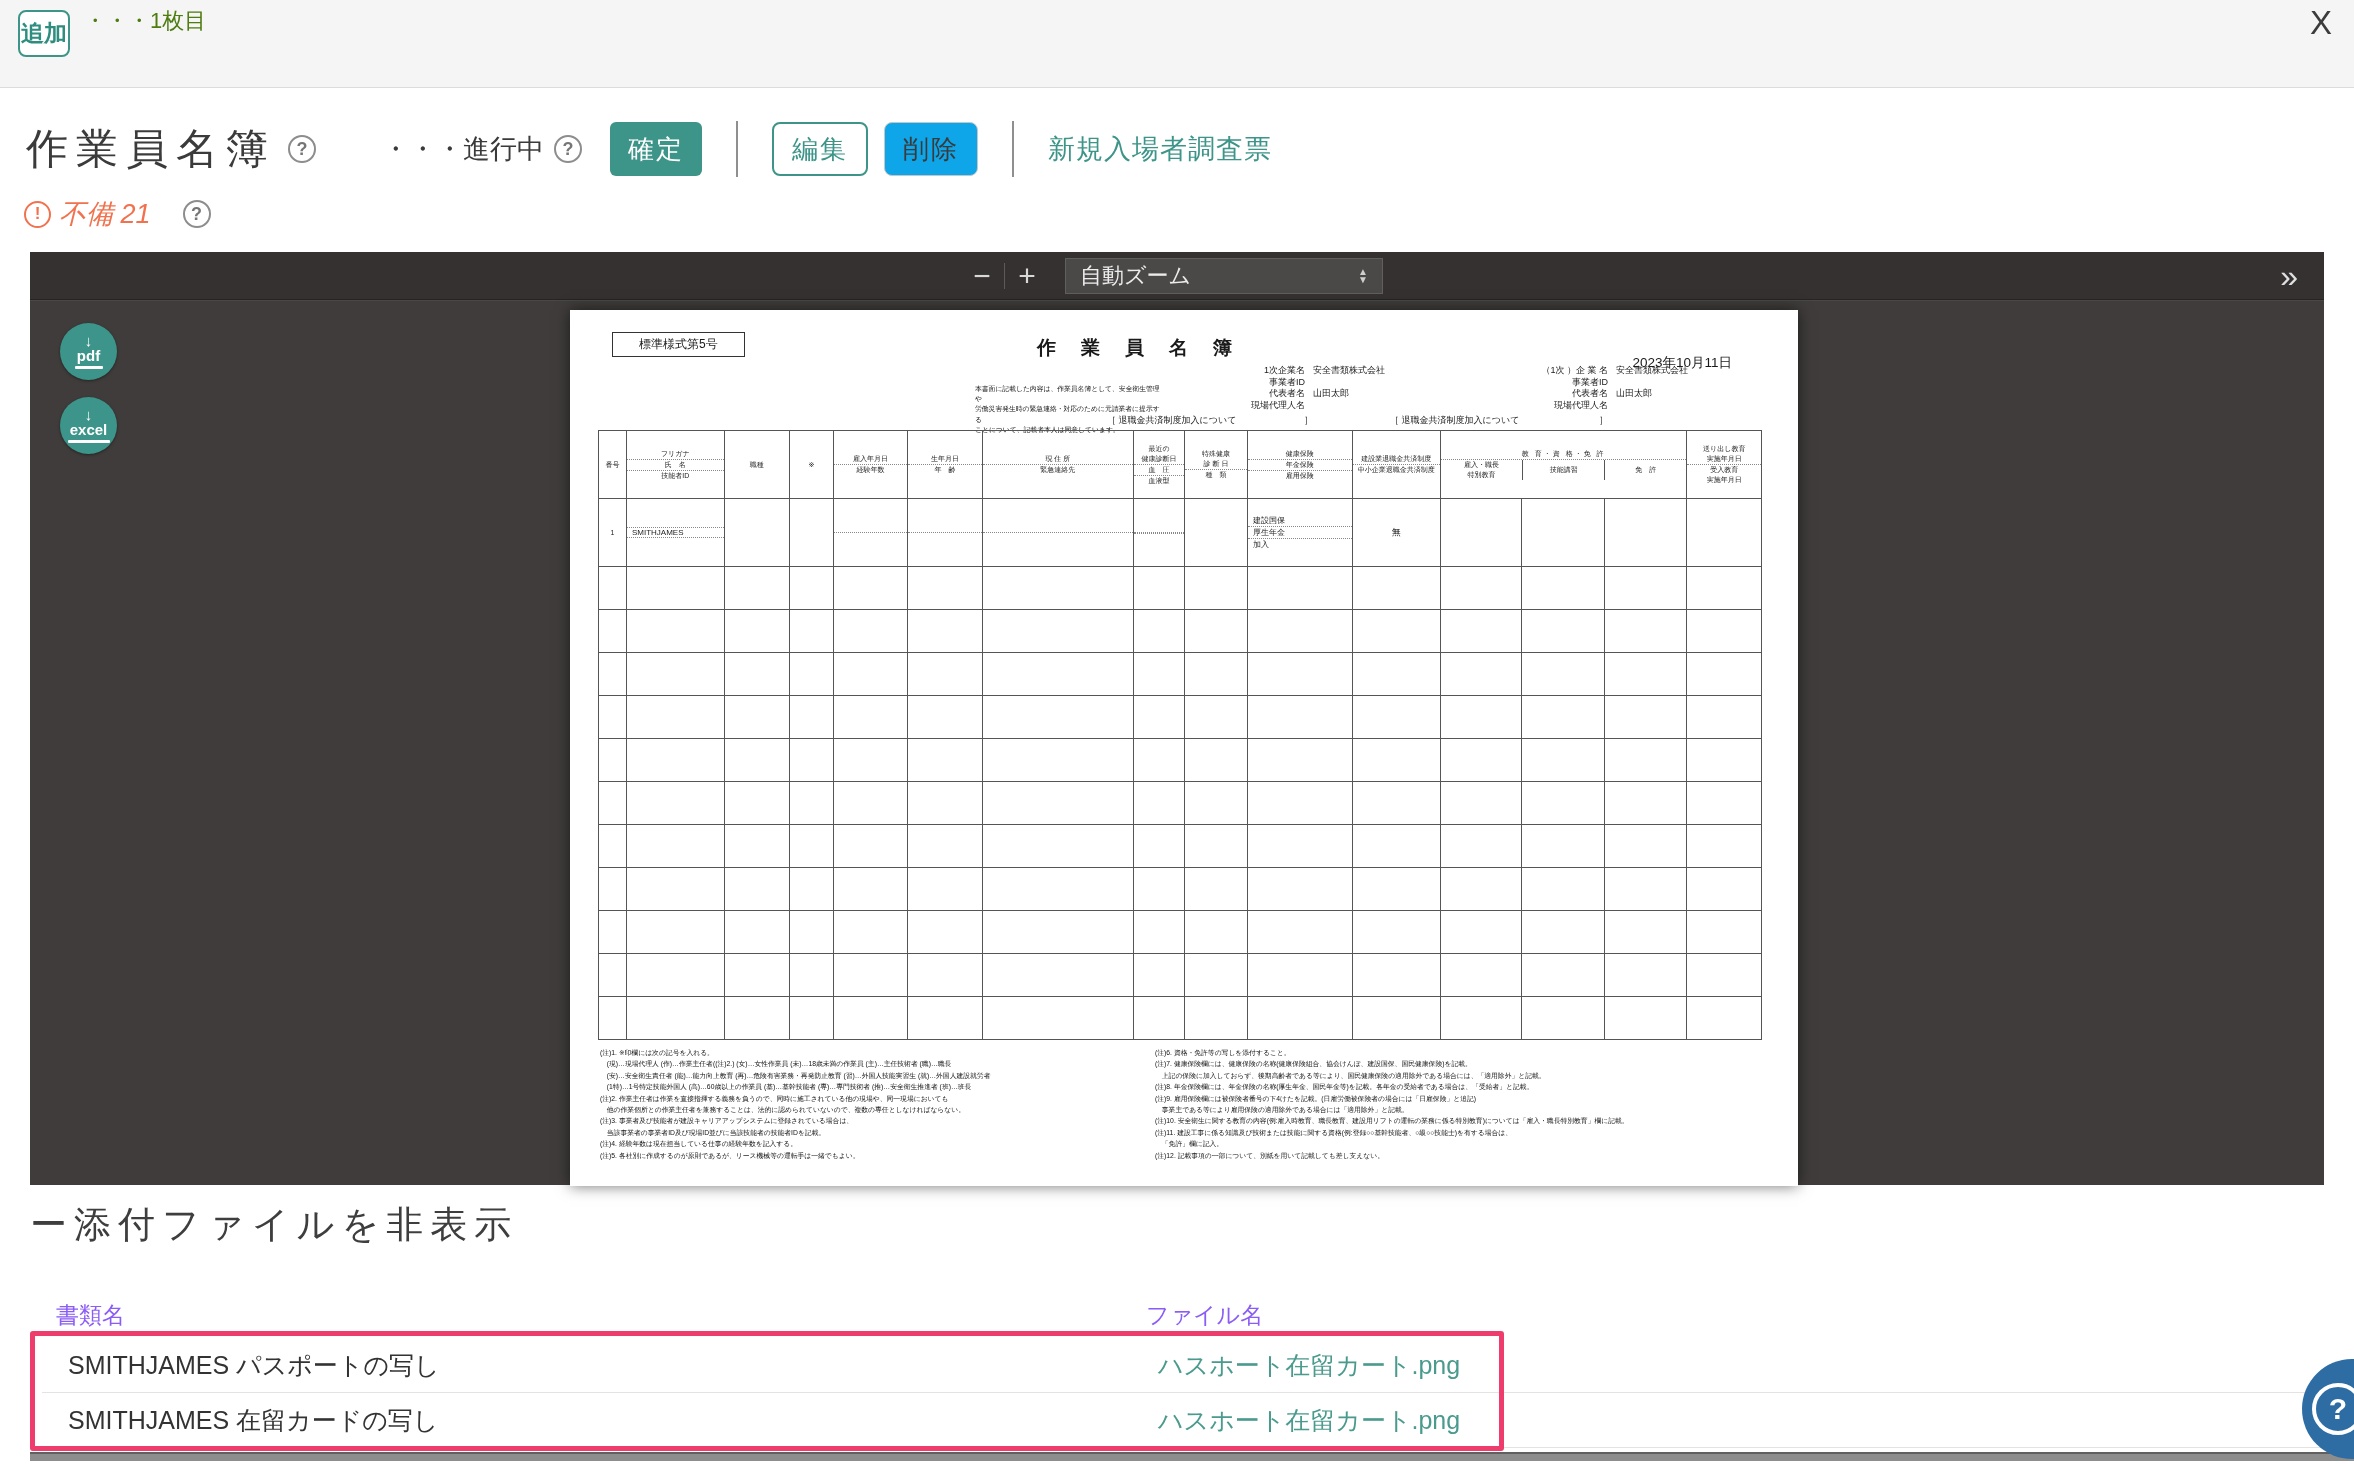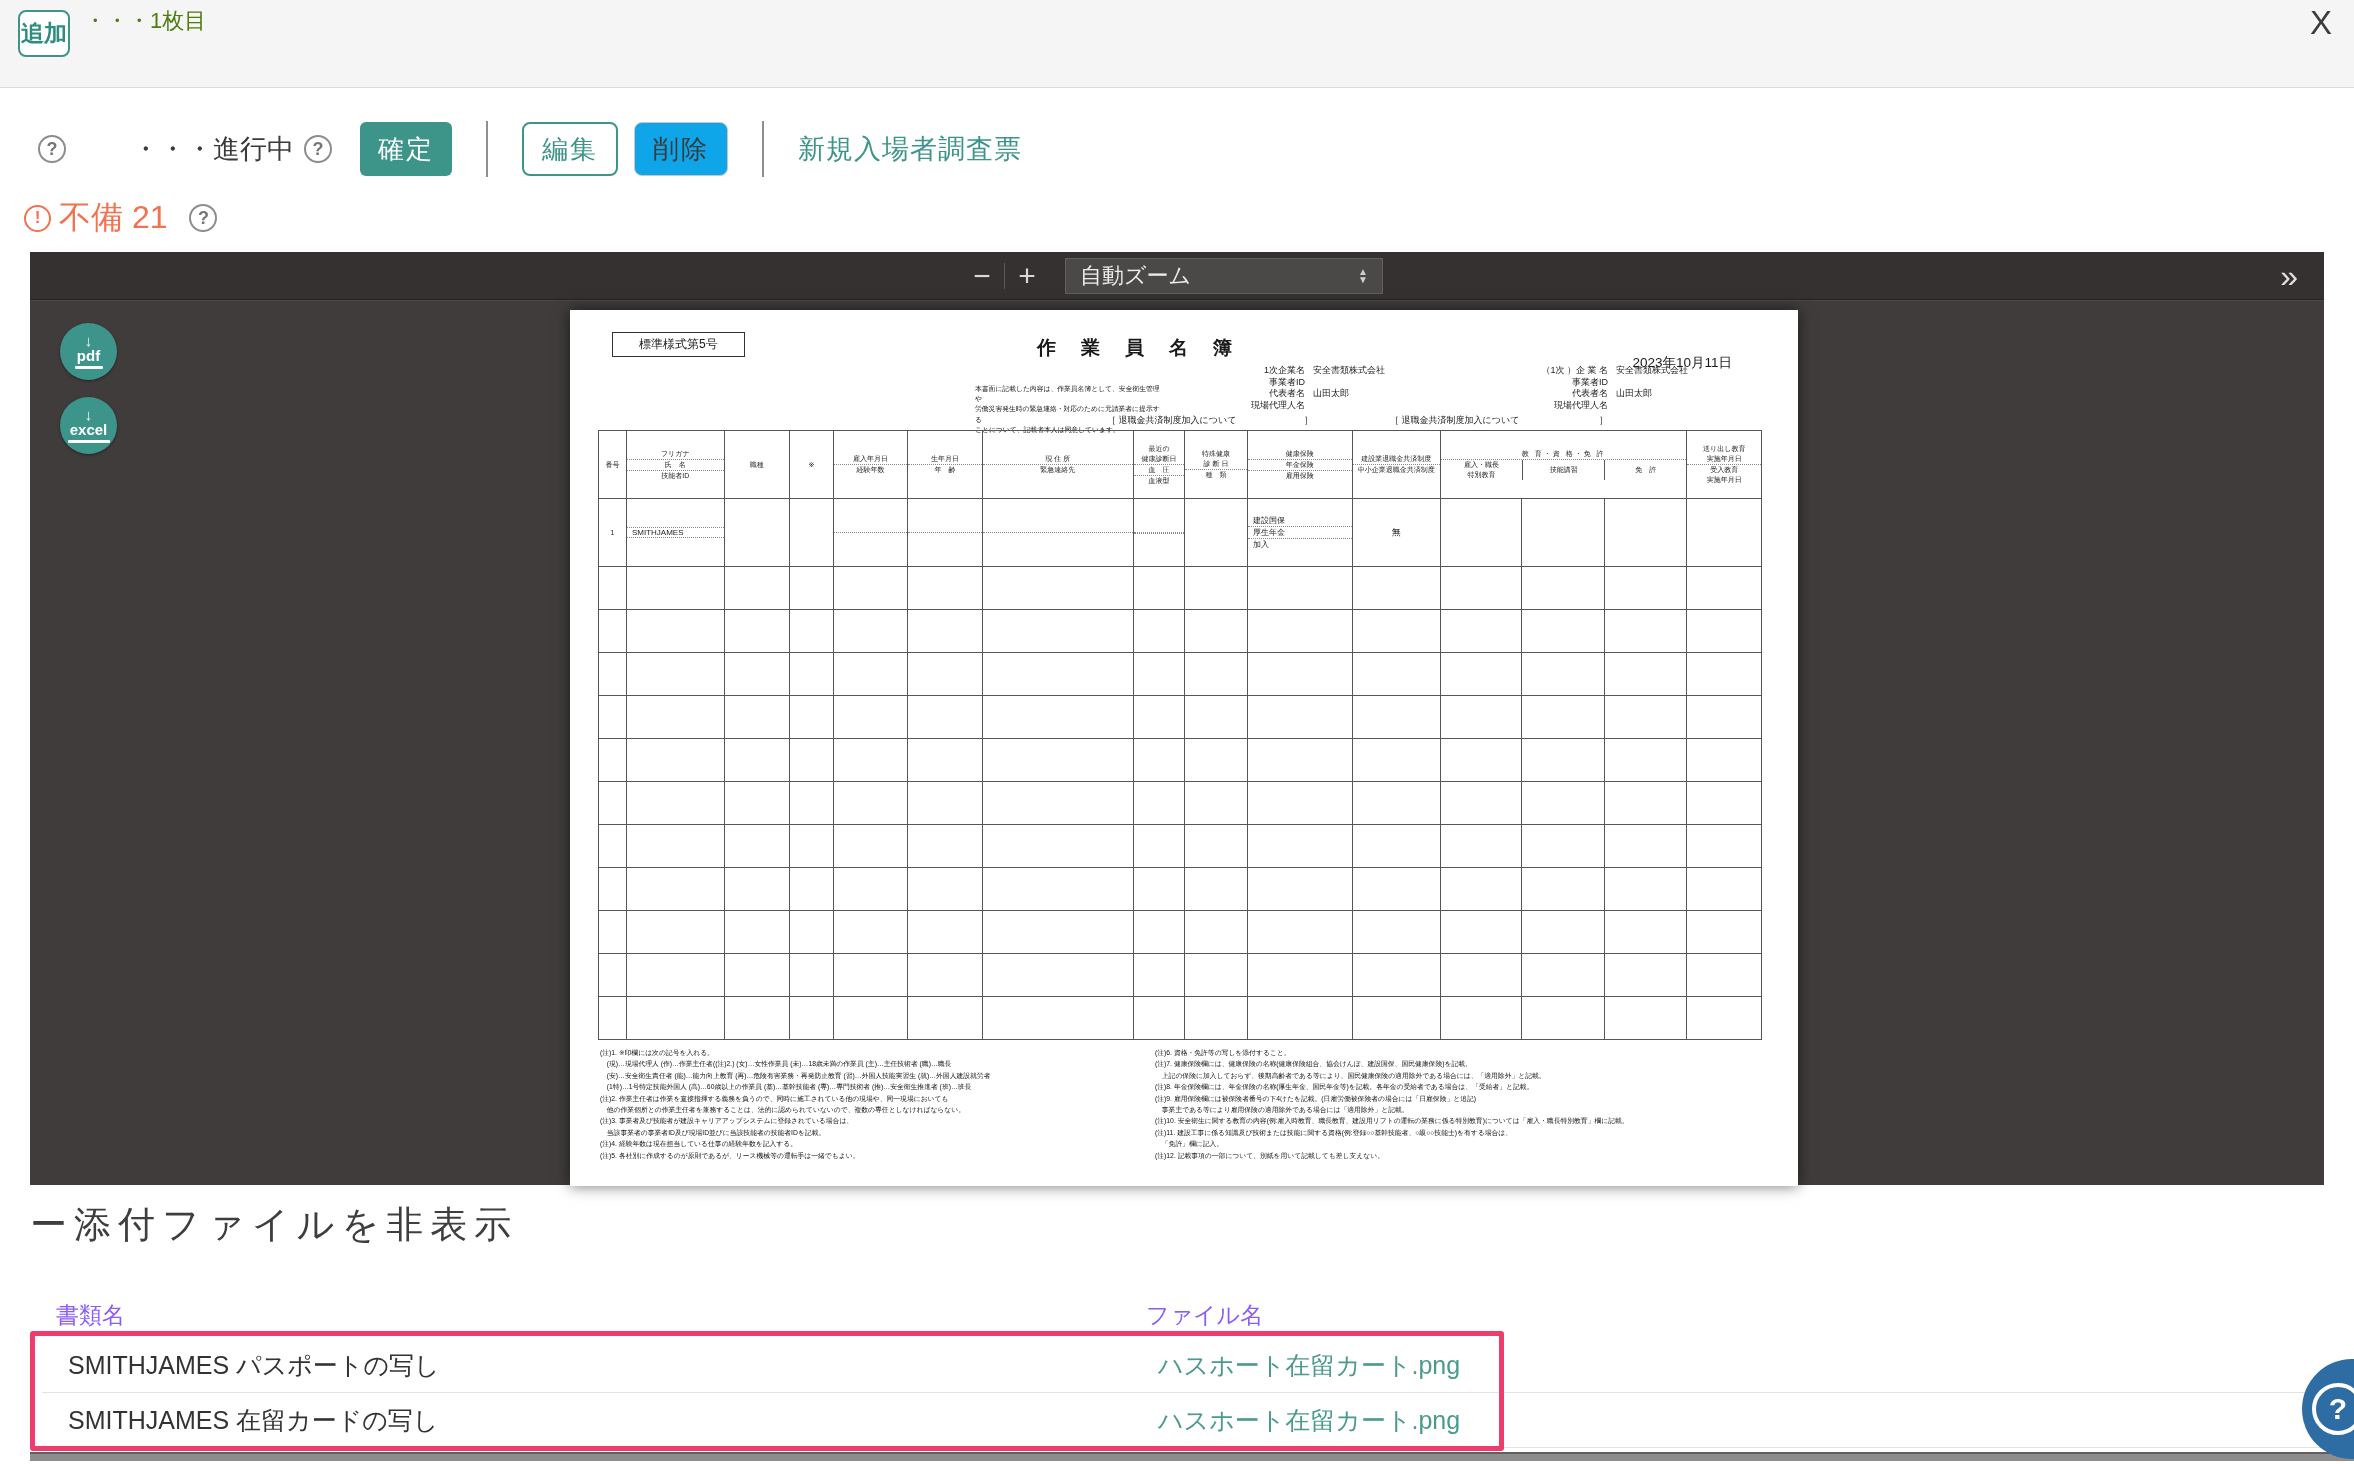--- a/index.html
+++ b/index.html
@@ -39,21 +39,21 @@
                 cursor: pointer; font-family: inherit; letter-spacing: 2px; }
   .link-survey { font-size: 27px; color: #3d9488; text-decoration: none; cursor: pointer; letter-spacing: 1px; }
   .g12{width:12px;flex:none}.g16{width:16px;flex:none}.g28{width:28px;flex:none}
   .g30{width:30px;flex:none}.g34{width:34px;flex:none}.g36{width:36px;flex:none}.g10{width:10px;flex:none}
 
   
   .defect-row { position: absolute; left: 24px; top: 196px; display: flex; align-items: center; gap: 8px; }
   .alert-icon { display: inline-flex; align-items: center; justify-content: center;
                 width: 27px; height: 27px; border: 2px solid #f0724e; border-radius: 50%;
                 color: #f0724e; font-size: 17px; font-weight: bold; }
-  .defect-label { font-size: 32px; color: #f0724e; margin-right: 14px; }
+  .defect-label { font-size: 27px; color: #f0724e; margin-right: 24px; font-style: italic; }
 
   
   .viewer { position: absolute; left: 30px; top: 252px; width: 2294px; height: 933px;
             background: #3f3c3b; }
   .vtoolbar { position: absolute; left: 0; top: 0; width: 100%; height: 48px;
               background: #343130; border-bottom: 1px solid #262423; box-shadow: 0 1px 0 #4a4846; }
   .zoom-group { position: absolute; left: 930px; top: 0; height: 48px; display: flex; align-items: center; }
   .zbtn { color: #d8d8d8; font-size: 30px; width: 44px; text-align: center; cursor: pointer; line-height: 1; }
   .zsep { width: 1px; height: 26px; background: #5c5a58; }
   .zoom-select { margin-left: 16px; width: 318px; height: 36px; background: #4b4948;
@@ -147,20 +147,21 @@
 
 <div class="screen">
 
   <div class="topbar">
     <button class="btn-add">追加</button>
     <span class="topbar-note">・・・1枚目</span>
     <span class="btn-close">X</span>
   </div>
 
   <div class="title-row">
+    <h1 class="page-title">作業員名簿</h1>
     <span class="g12"></span>
     <span class="qicon">?</span>
     <span class="g30"></span>
     <span class="g36"></span>
     <span class="status-text">・・・進行中</span>
     <span class="g10"></span>
     <span class="qicon">?</span>
     <span class="g28"></span>
     <button class="btn-confirm">確定</button>
     <span class="g34"></span>

